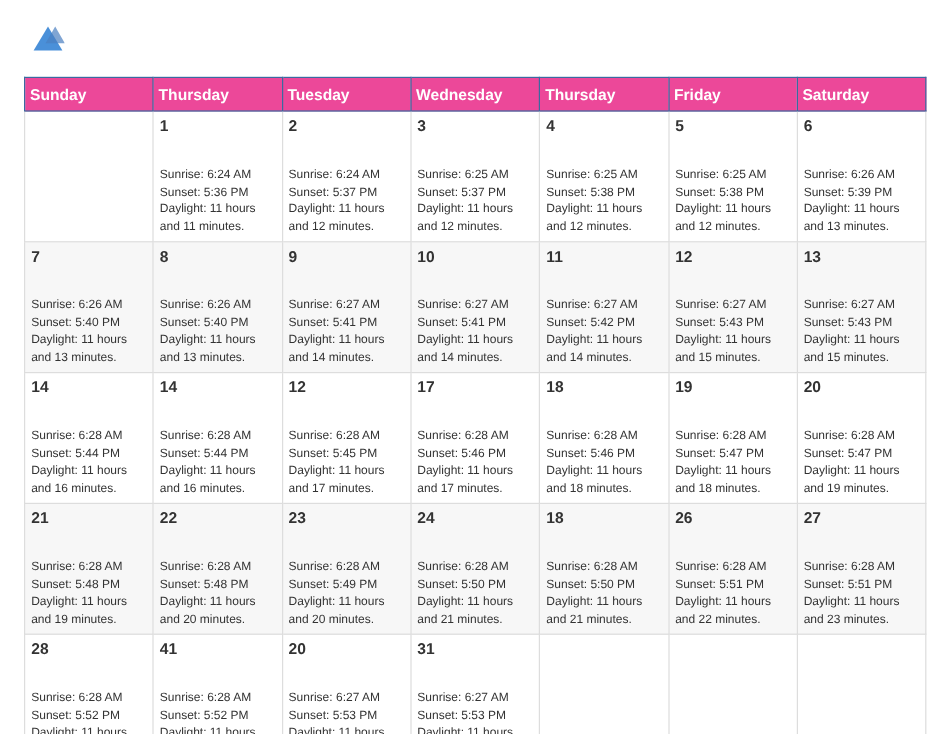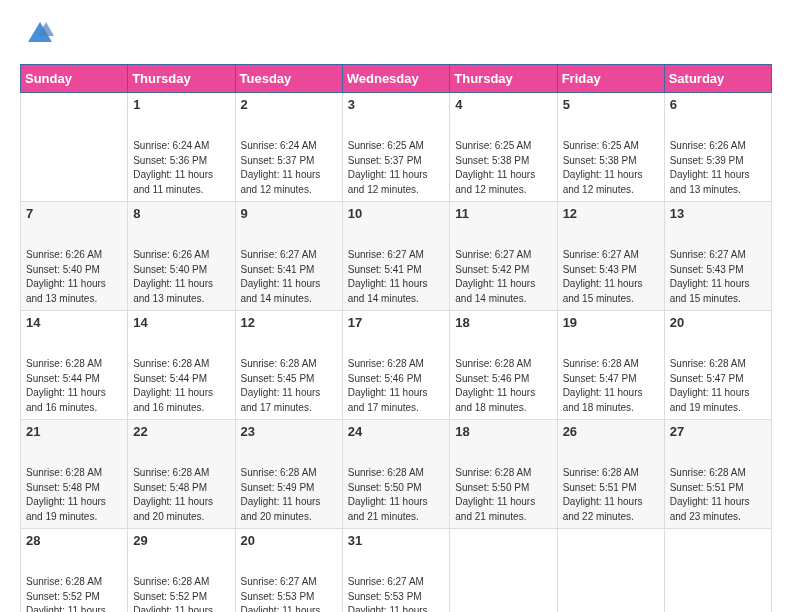--- a/index.html
+++ b/index.html
@@ -241,21 +241,21 @@
           <span class="day-number">27</span>
           <div class="cell-text">Sunrise: 6:28 AM<br>Sunset: 5:51 PM<br>Daylight: 11 hours and 23 minutes.</div>
         </td>
       </tr>
       <tr>
         <td>
           <span class="day-number">28</span>
           <div class="cell-text">Sunrise: 6:28 AM<br>Sunset: 5:52 PM<br>Daylight: 11 hours and 23 minutes.</div>
         </td>
         <td>
-          <span class="day-number">29</span>
+          <span class="day-number">41</span>
           <div class="cell-text">Sunrise: 6:28 AM<br>Sunset: 5:52 PM<br>Daylight: 11 hours and 24 minutes.</div>
         </td>
         <td>
           <span class="day-number">20</span>
           <div class="cell-text">Sunrise: 6:27 AM<br>Sunset: 5:53 PM<br>Daylight: 11 hours and 25 minutes.</div>
         </td>
         <td>
           <span class="day-number">31</span>
           <div class="cell-text">Sunrise: 6:27 AM<br>Sunset: 5:53 PM<br>Daylight: 11 hours and 25 minutes.</div>
         </td>

